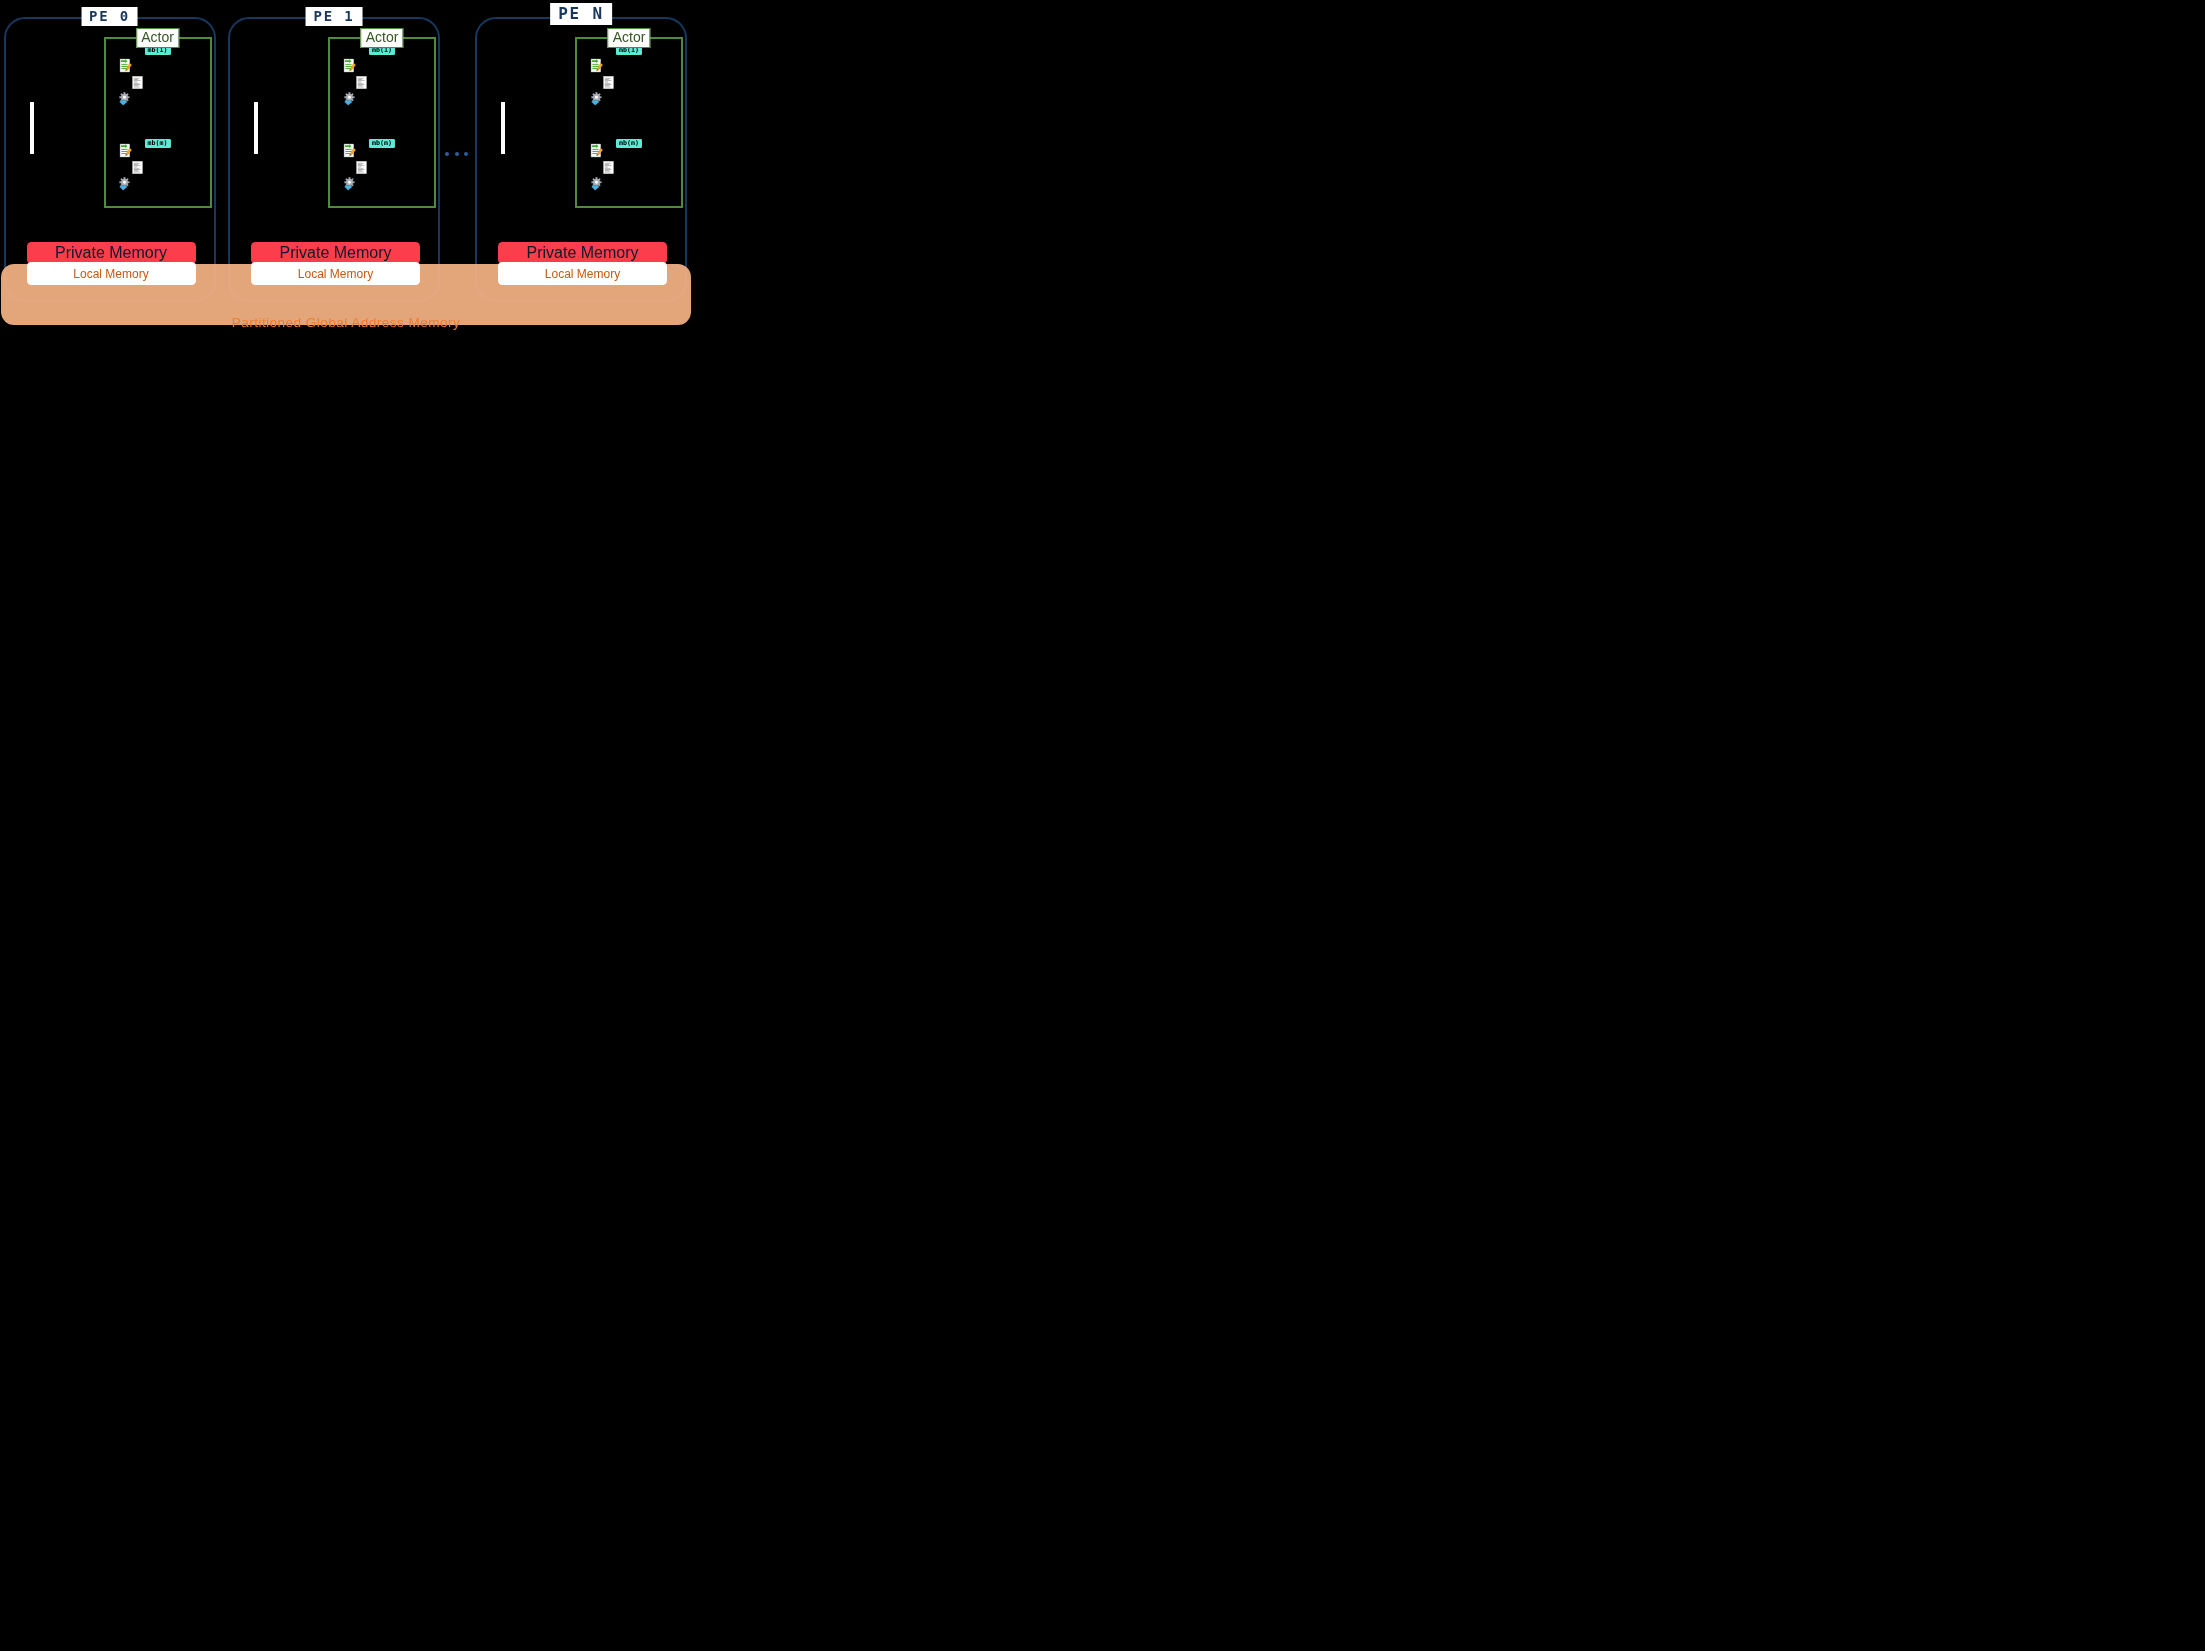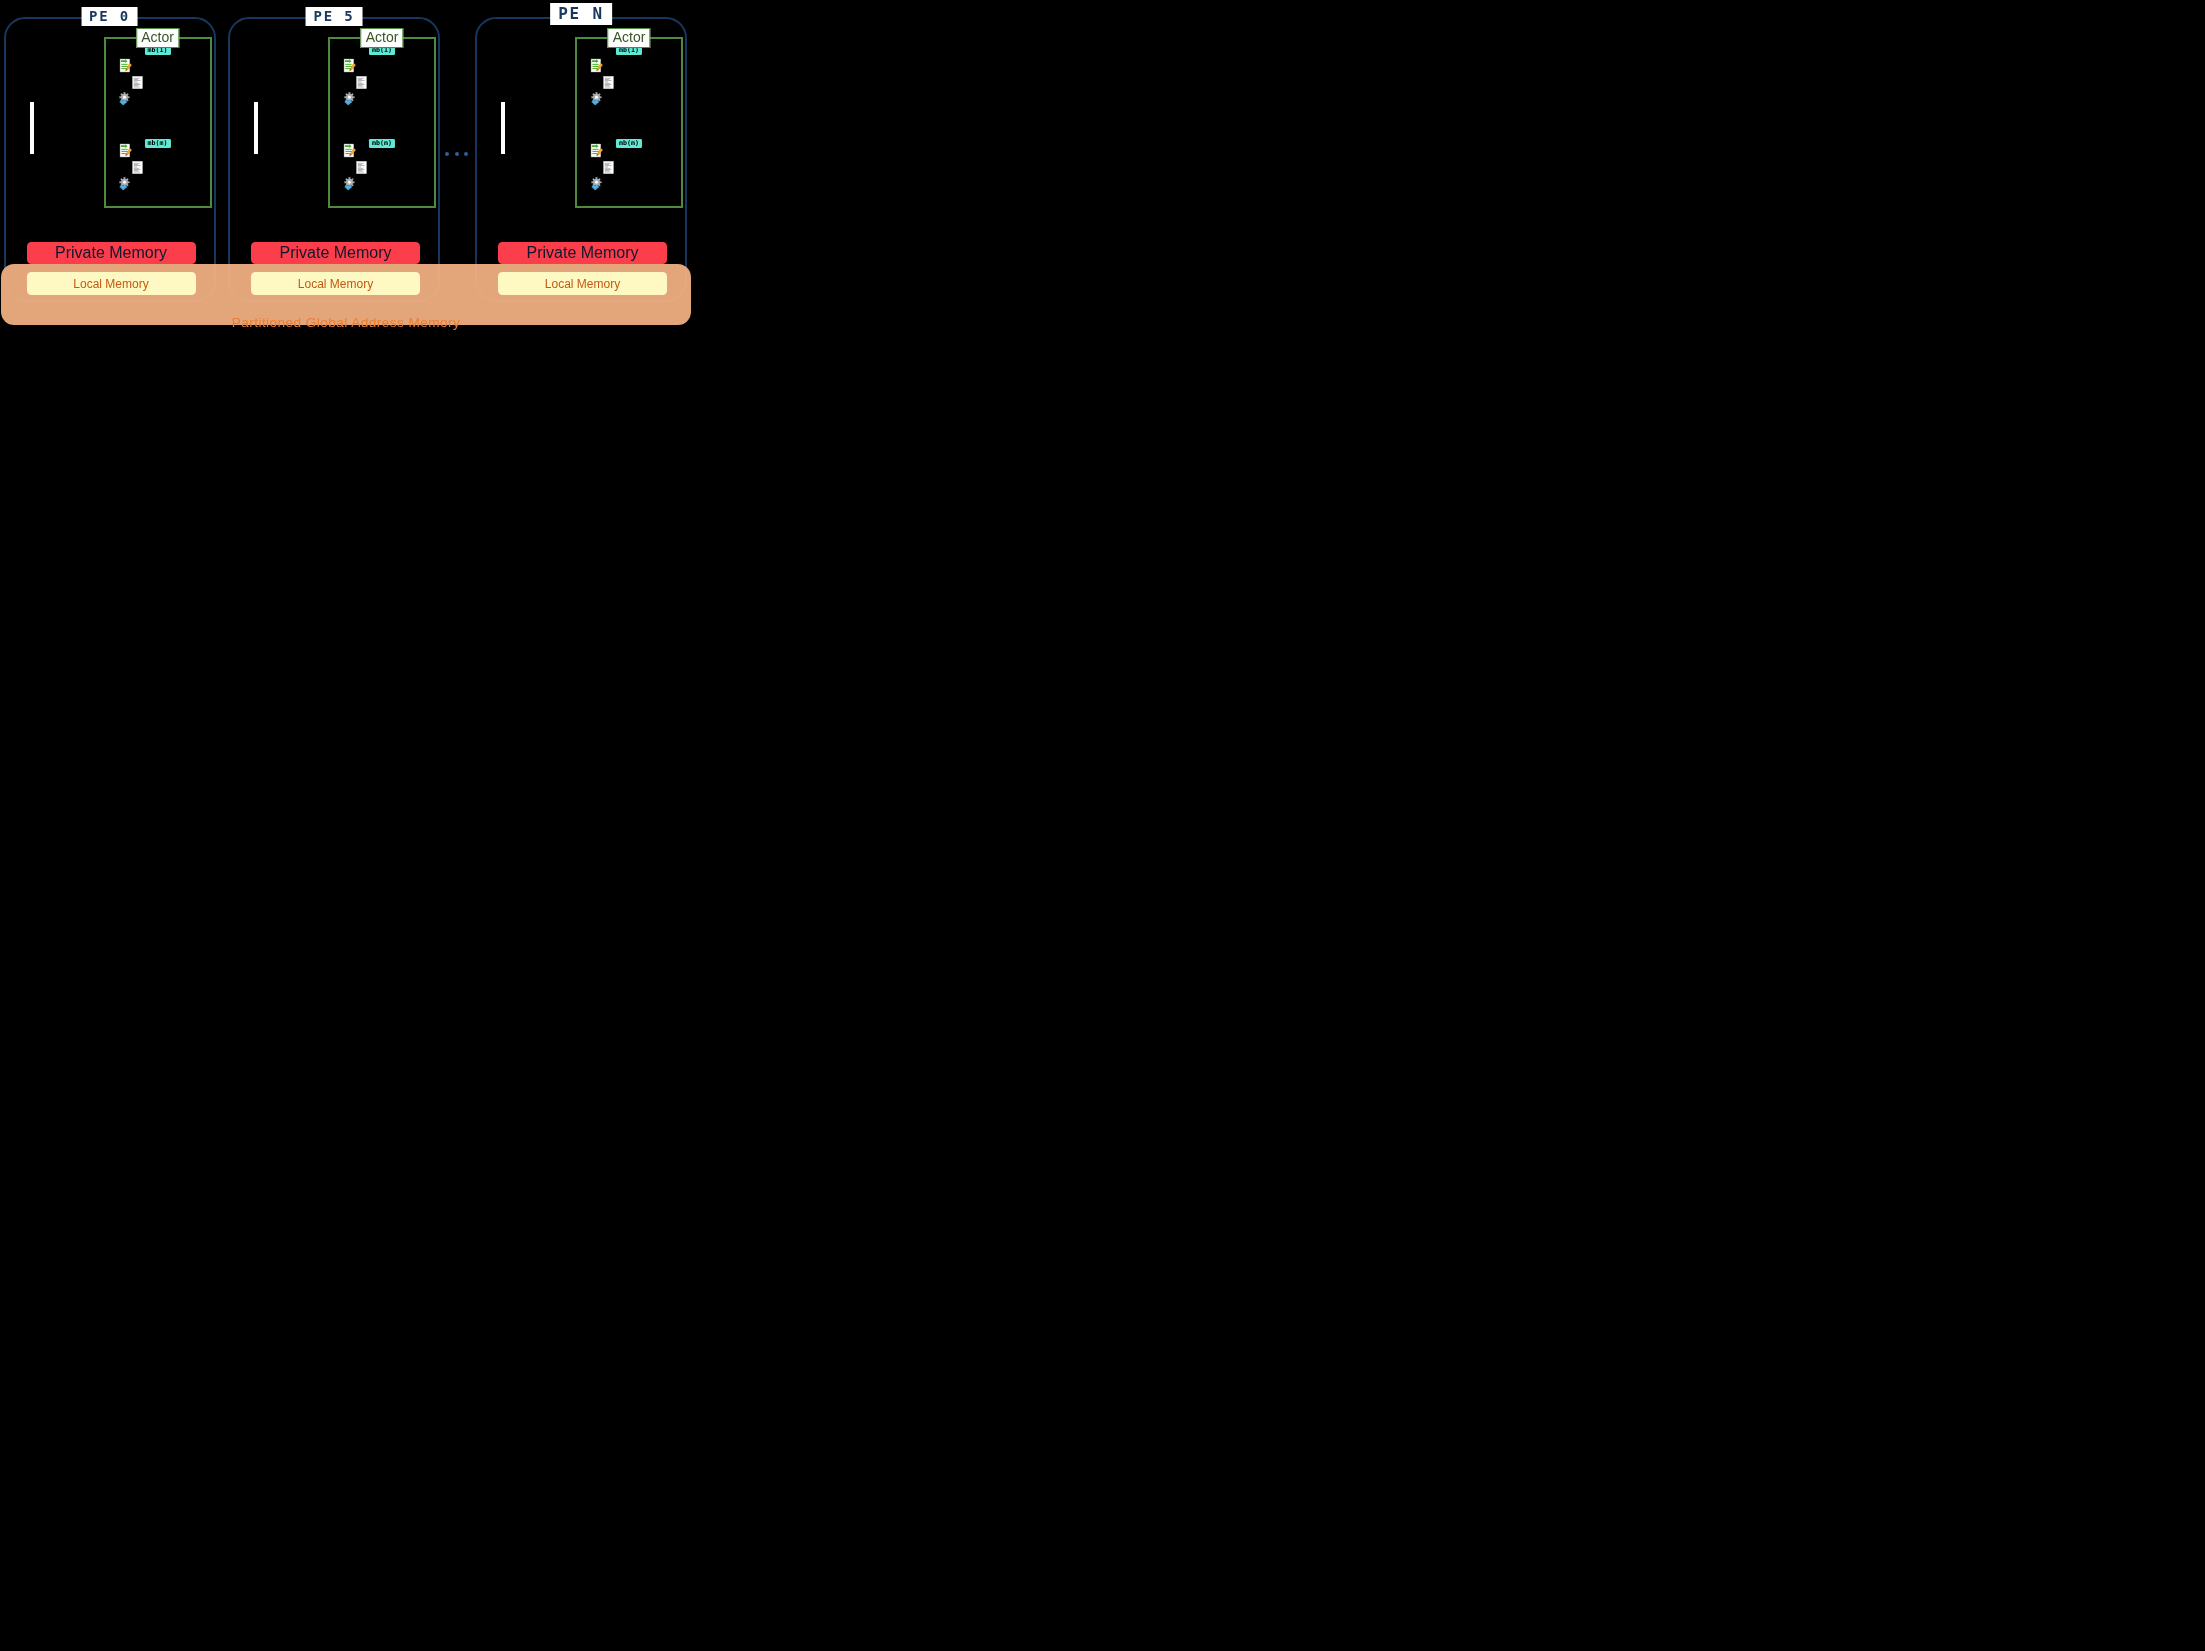--- a/index.html
+++ b/index.html
@@ -122,24 +122,24 @@
     display: flex;
     align-items: center;
     justify-content: center;
     color: #0f172a;
     font-size: 16px;
     z-index: 2;
   }
   .local-mem {
     position: absolute;
     left: 21px;
-    top: 253px;
+    top: 243px;
     width: 169px;
     height: 23px;
-    background: #fef9c3;
+    background: #ffffff;
     border-radius: 4.4px;
     display: flex;
     align-items: center;
     justify-content: center;
     color: #C45911;
     font-size: 12px;
     z-index: 2;
   }
 
   
@@ -250,21 +250,21 @@
         </svg>
       <svg class="icon g2-gear" viewBox="0 0 34 34" width="15" height="15">
           <use href="#sym-gear"></use>
         </svg>
     </div>
     <div class="private-mem">Private Memory</div>
     <div class="local-mem">Local Memory</div>
   </div>
 
   <div class="pe pe-1">
-    <div class="pe-label">PE 5</div>
+    <div class="pe-label">PE 1</div>
     <div class="vbar"></div>
     <div class="actor">
       <div class="actor-label">Actor</div>
       <div class="mb-label mb1-label">mb(1)</div>
       <svg class="icon g1-msg" viewBox="0 0 34 34" width="15" height="15">
           <use href="#sym-msg"></use>
         </svg>
       <svg class="icon g1-code" viewBox="0 0 34 34" width="15" height="15">
           <use href="#sym-code"></use>
         </svg>

